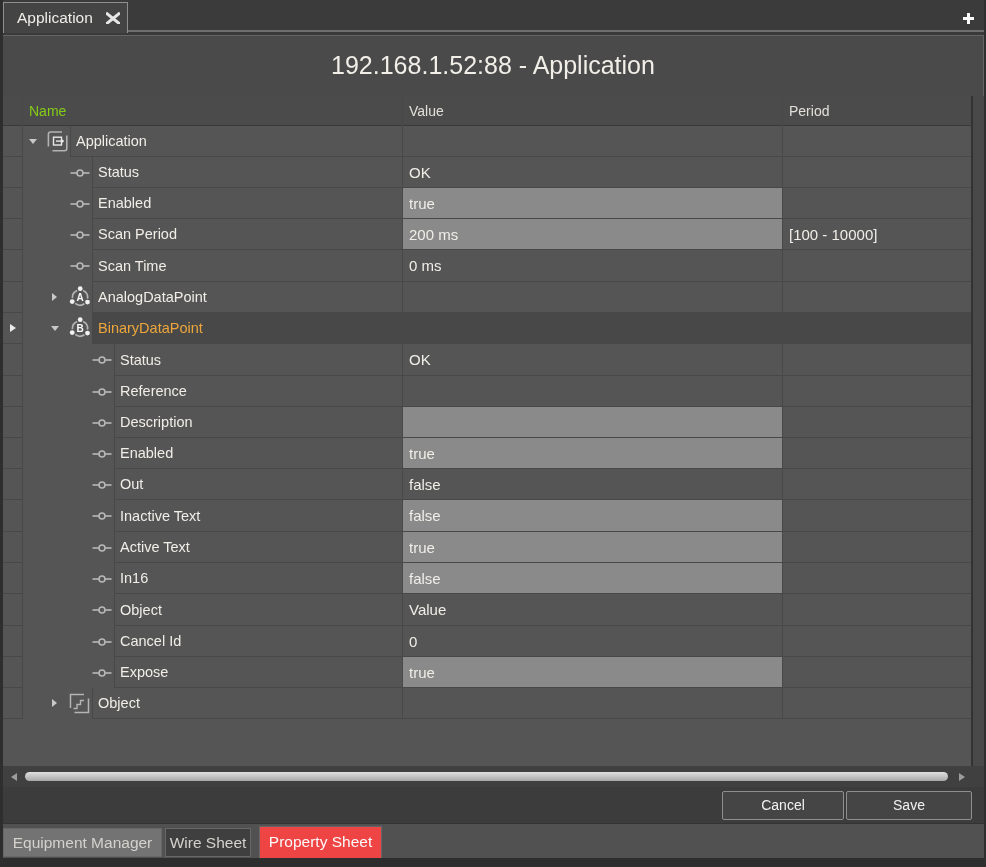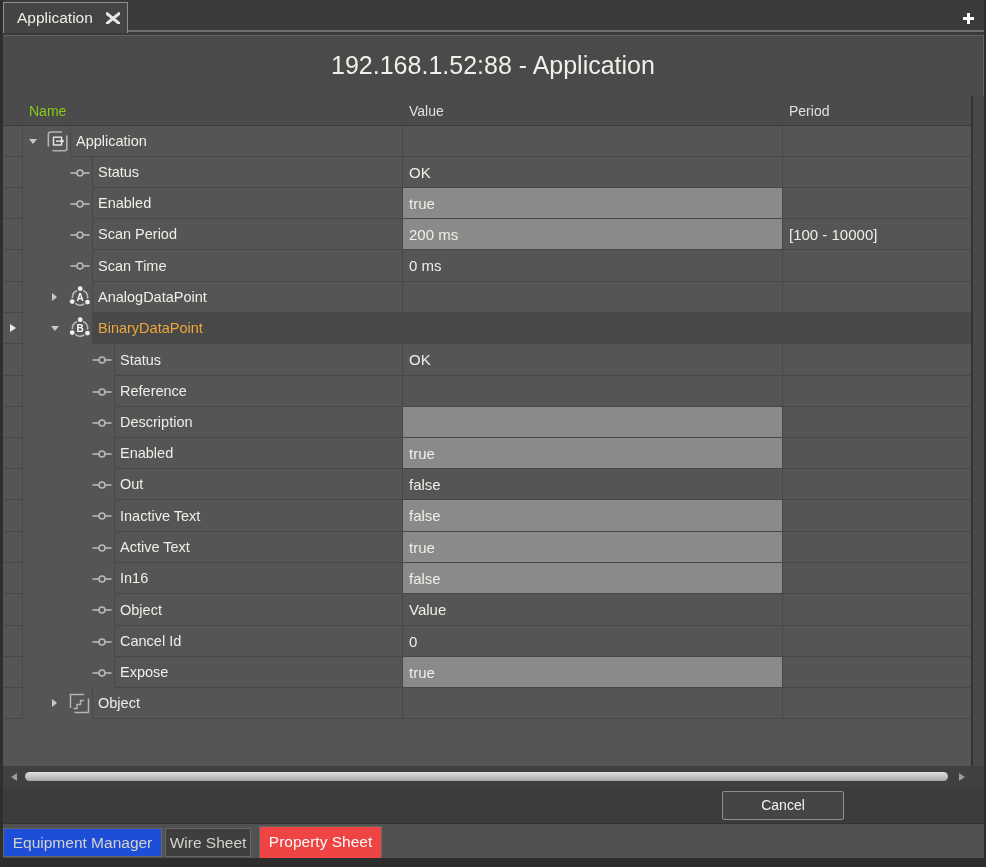--- a/index.html
+++ b/index.html
@@ -287,19 +287,20 @@
       </g>
     </svg>
 <div style="position:absolute;left:402px;top:688px;width:380px;height:31px;background:transparent;border-left:1px solid #484848;border-bottom:1px solid #484848;box-sizing:border-box"></div>
 <div style="position:absolute;left:782px;top:688px;width:189px;height:31px;background:transparent;border-left:1px solid #484848;border-bottom:1px solid #484848;box-sizing:border-box"></div>
 <div style="position:absolute;left:0;top:766px;width:986px;height:21px;background:#404040"></div>
 <div style="position:absolute;left:25px;top:772px;width:923px;height:9px;border-radius:4.5px;background:linear-gradient(#e0e0e0,#a8a8a8)"></div>
 <div style="position:absolute;left:11px;top:772.5px;width:0;height:0;border-right:6px solid #9c9c9c;border-top:4.5px solid transparent;border-bottom:4.5px solid transparent"></div>
 <div style="position:absolute;left:959px;top:772.5px;width:0;height:0;border-left:6px solid #9c9c9c;border-top:4.5px solid transparent;border-bottom:4.5px solid transparent"></div>
 <div style="position:absolute;left:0;top:787px;width:986px;height:36px;background:#3c3c3c"></div>
 <div style="position:absolute;left:722px;top:791px;width:122px;height:29px;background:#454545;border:1px solid #8f8f8f;border-radius:2px;box-sizing:border-box;text-align:center;line-height:27px;font-size:14px;color:#f2f2f2">Cancel</div>
+<div style="position:absolute;left:846px;top:791px;width:126px;height:29px;background:#454545;border:1px solid #8f8f8f;border-radius:2px;box-sizing:border-box;text-align:center;line-height:27px;font-size:14px;color:#f2f2f2">Save</div>
 <div style="position:absolute;left:0;top:823px;width:986px;height:35px;background:#515151;border-top:1px solid #333;box-sizing:border-box"></div>
 <div style="position:absolute;left:0;top:858px;width:986px;height:9px;background:#2d2d2d"></div>
-<div style="position:absolute;left:3px;top:828px;width:159px;height:29px;background:#1d4ed8;border:1px solid #676767;box-sizing:border-box;text-align:center;line-height:27px;font-size:15.5px;color:#d5d2cd">Equipment Manager</div>
+<div style="position:absolute;left:3px;top:828px;width:159px;height:29px;background:#737373;border:1px solid #676767;box-sizing:border-box;text-align:center;line-height:27px;font-size:15.5px;color:#d5d2cd">Equipment Manager</div>
 <div style="position:absolute;left:165px;top:828px;width:86px;height:29px;background:#3f3f3f;border:1px solid #676767;box-sizing:border-box;text-align:center;line-height:27px;font-size:15.5px;color:#d5d2cd">Wire Sheet</div>
 <div style="position:absolute;left:259px;top:826px;width:123px;height:32px;background:#ef4444;border:1px solid #676767;border-bottom:none;box-sizing:border-box;text-align:center;line-height:30px;font-size:15.5px;color:#fafafa">Property Sheet</div>
 <div style="position:absolute;left:0;top:0;width:3px;height:867px;background:#2e2e2e"></div>
 <div style="position:absolute;left:984px;top:0;width:2px;height:867px;background:#2e2e2e"></div>
 </div>
 </body></html>

